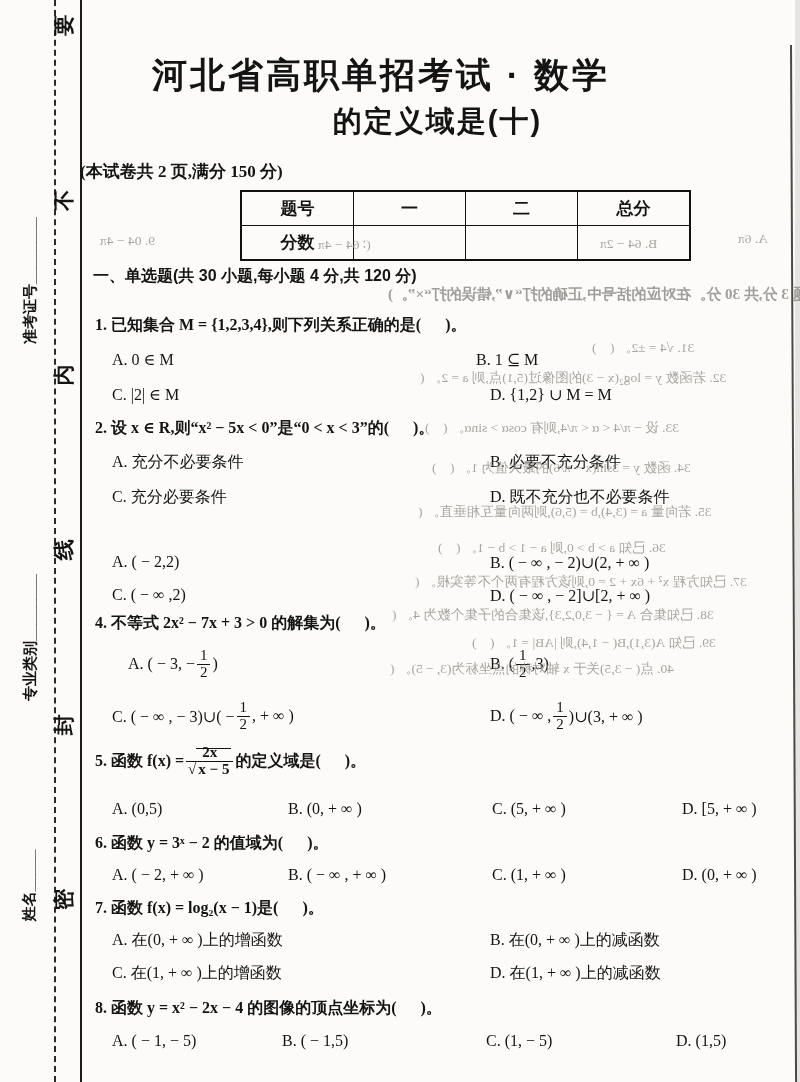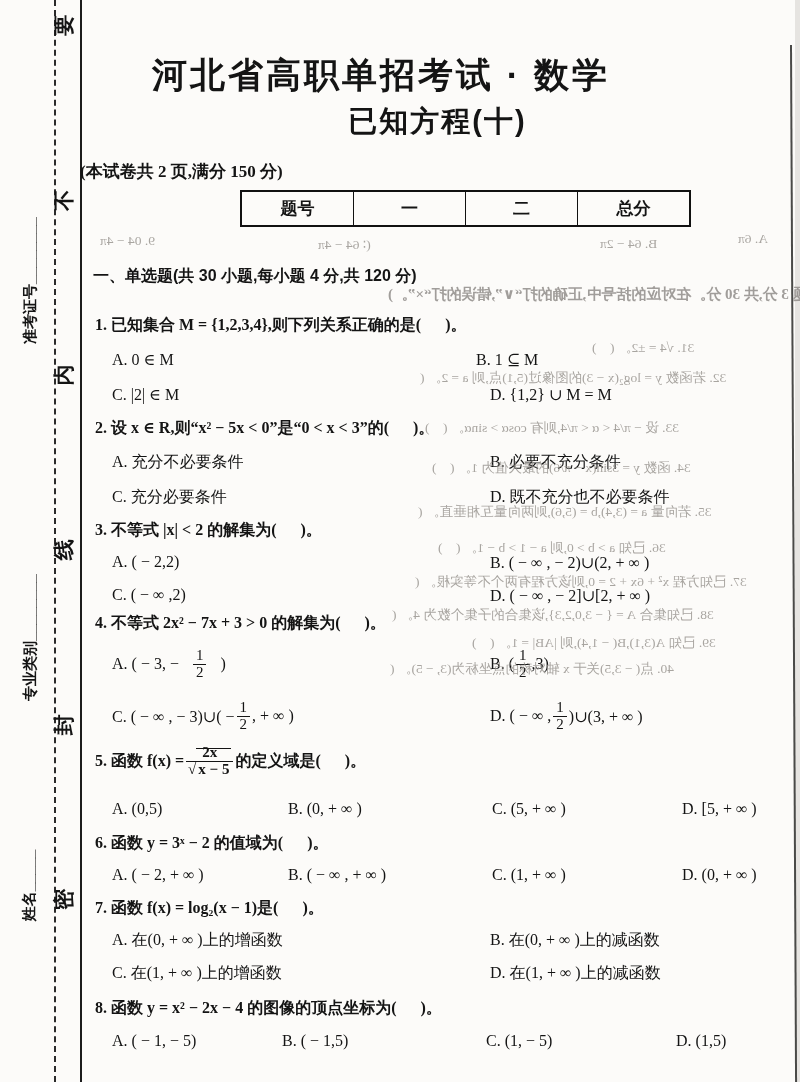--- a/index.html
+++ b/index.html
@@ -70,56 +70,61 @@
   <div class="solid-line"></div>
   <div class="edge-strip"></div>
   <div class="edge-line"></div>
 
   <div class="vrot seal-phrase">密 封 线 内 不 要 答 题</div>
   <div class="vrot vlabel" style="left:-58px;top:271px;width:176px;">准考证号________</div>
   <div class="vrot vlabel" style="left:-63px;top:628px;width:186px;">专业类别________</div>
   <div class="vrot vlabel" style="left:-30px;top:876px;width:118px;">姓名_____</div>
 
   <div class="abs title">河北省高职单招考试 · 数学</div>
-  <div class="abs subtitle">已知方程(十)</div>
+  <div class="abs subtitle">的定义域是(十)</div>
   <div class="abs exam-note">(本试卷共 2 页,满分 150 分)</div>
 
   <table class="score-table">
     <tbody>
         <tr>
       <td>题号</td>
       <td>一</td>
       <td>二</td>
       <td>总分</td>
     </tr>
+    <tr>
+      <td>分数</td>
+      <td></td>
+      <td></td>
+      <td></td>
+    </tr>
   </tbody>
     </table>
 
   <div class="abs section-title">一、单选题(共 30 小题,每小题 4 分,共 120 分)</div>
 
   <div class="abs stem" style="left:95px;top:315px;"><span>1.</span> <span>已知集合 M = {1,2,3,4},则下列关系正确的是(&nbsp;&nbsp;&nbsp;&nbsp;&nbsp;&nbsp;)。</span></div>
   <div class="abs opt" style="left:112px;top:350px;">A. 0 ∈ M</div>
   <div class="abs opt" style="left:476px;top:350px;">B. 1 ⊆ M</div>
   <div class="abs opt" style="left:112px;top:385px;">C. |2| ∈ M</div>
   <div class="abs opt" style="left:490px;top:385px;">D. {1,2} ∪ M = M</div>
 
   <div class="abs stem" style="left:95px;top:418px;"><span>2.</span> <span>设 x ∈ R,则“x² − 5x &lt; 0”是“0 &lt; x &lt; 3”的(&nbsp;&nbsp;&nbsp;&nbsp;&nbsp;&nbsp;)。</span></div>
   <div class="abs opt" style="left:112px;top:452px;">A. 充分不必要条件</div>
   <div class="abs opt" style="left:490px;top:452px;">B. 必要不充分条件</div>
   <div class="abs opt" style="left:112px;top:487px;">C. 充分必要条件</div>
   <div class="abs opt" style="left:490px;top:487px;">D. 既不充分也不必要条件</div>
 
-  <div class="abs stem" style="left:95px;top:520px;"><span>3.</span> <span>不等式 |x| &lt; 2 的解集为(&nbsp;&nbsp;&nbsp;&nbsp;&nbsp;&nbsp;)。</span></div>
   <div class="abs opt" style="left:112px;top:553px;">A. ( − 2,2)</div>
   <div class="abs opt" style="left:490px;top:553px;">B. ( − ∞ , − 2)∪(2, + ∞ )</div>
   <div class="abs opt" style="left:112px;top:586px;">C. ( − ∞ ,2)</div>
   <div class="abs opt" style="left:490px;top:586px;">D. ( − ∞ , − 2]∪[2, + ∞ )</div>
 
   <div class="abs stem" style="left:95px;top:613px;"><span>4.</span> <span>不等式 2x² − 7x + 3 &gt; 0 的解集为(&nbsp;&nbsp;&nbsp;&nbsp;&nbsp;&nbsp;)。</span></div>
-  <div class="abs opt flexrow" style="left:112px;top:648px;gap:12px;">
+  <div class="abs opt flexrow" style="left:128px;top:648px;">
       <span>A. ( − 3, − </span>
       <span class="frac">
         <span class="fnum">1</span>
         <span class="fden">2</span>
       </span>
       <span>)</span>
     </div>
   <div class="abs opt flexrow" style="left:490px;top:648px;">
       <span>B. (</span>
       <span class="frac">

